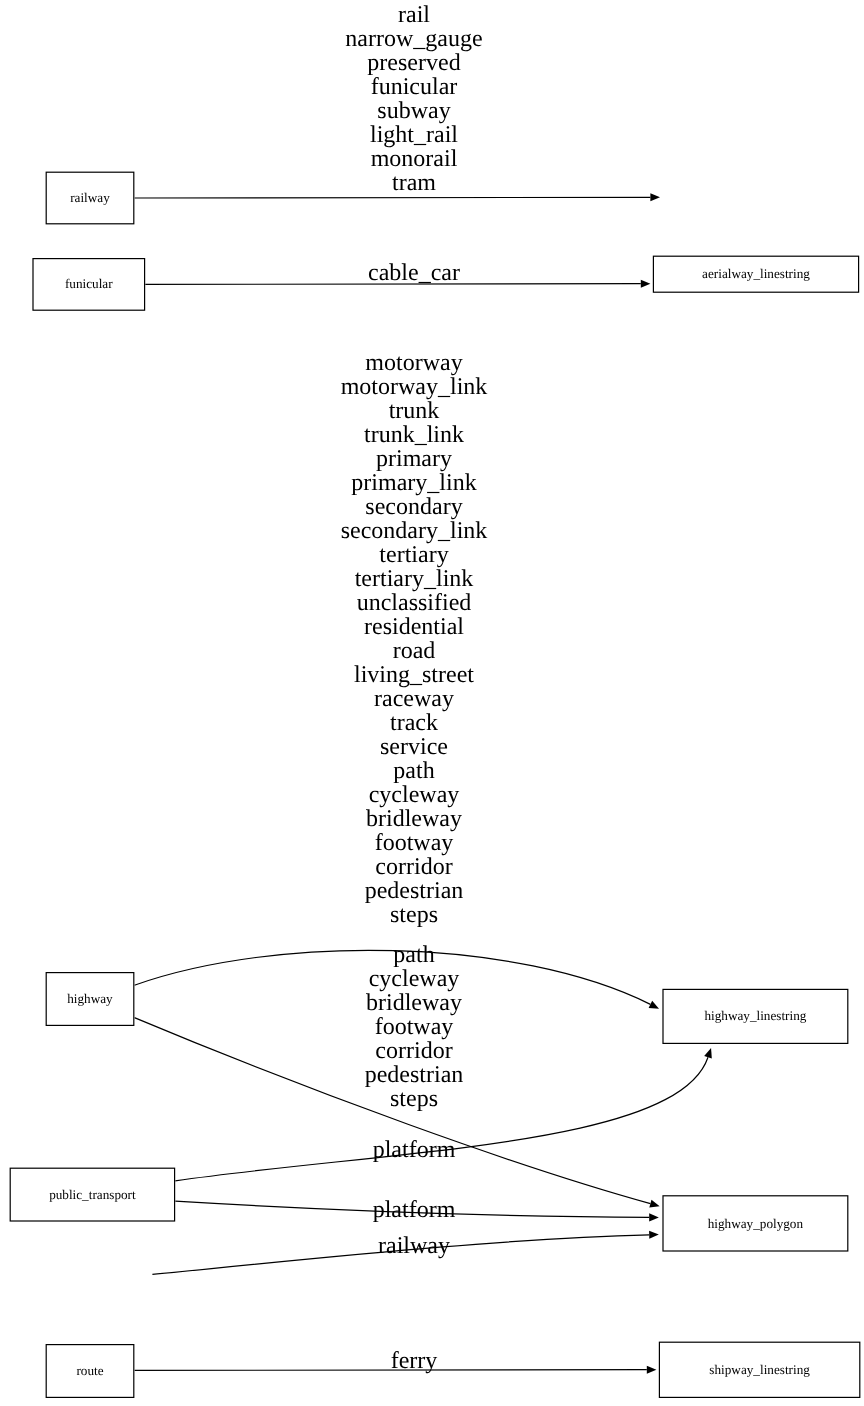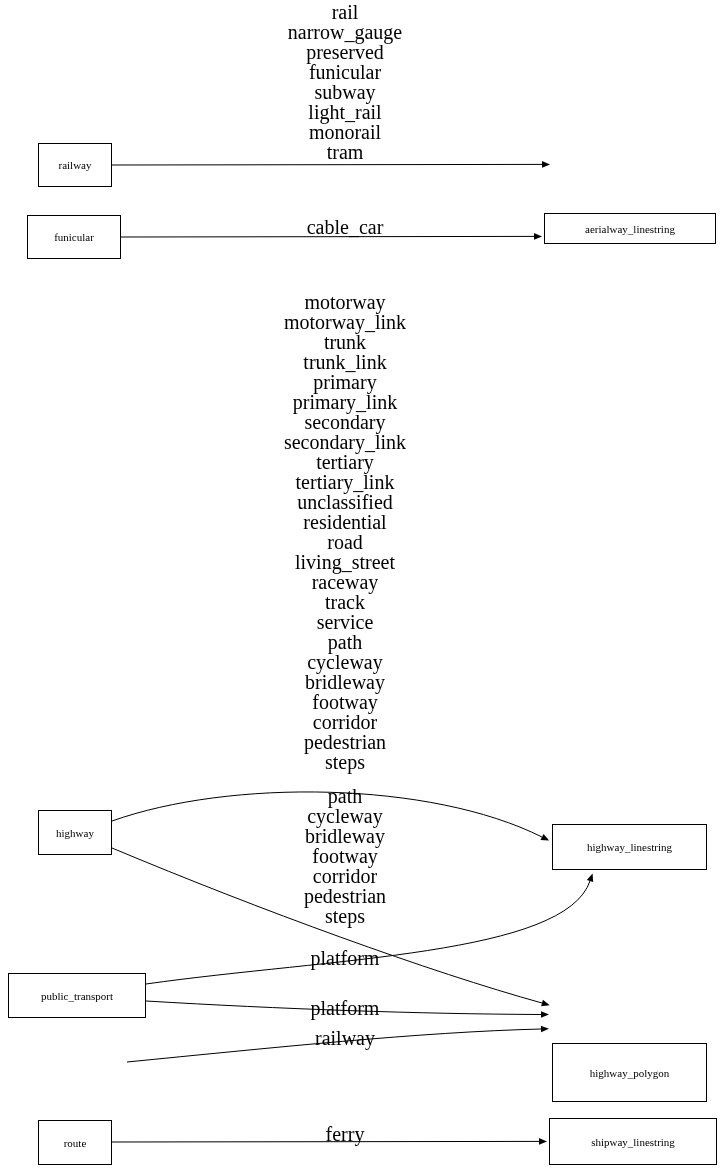--- a/index.html
+++ b/index.html
@@ -78,21 +78,21 @@
   </div>
 
   <div class="node" style="left:552px;top:824px;width:155px;height:46px">
     <span>highway_linestring</span>
   </div>
 
   <div class="node" style="left:8px;top:973px;width:138px;height:45px">
     <span>public_transport</span>
   </div>
 
-  <div class="node" style="left:552px;top:1043px;width:155px;height:59px">
+  <div class="node" style="left:552px;top:996px;width:155px;height:47px">
     <span>highway_polygon</span>
   </div>
 
 
   <div class="node" style="left:38px;top:1120px;width:74px;height:45px">
     <span>route</span>
   </div>
 
   <div class="node" style="left:549px;top:1118px;width:168px;height:47px">
     <span>shipway_linestring</span>

